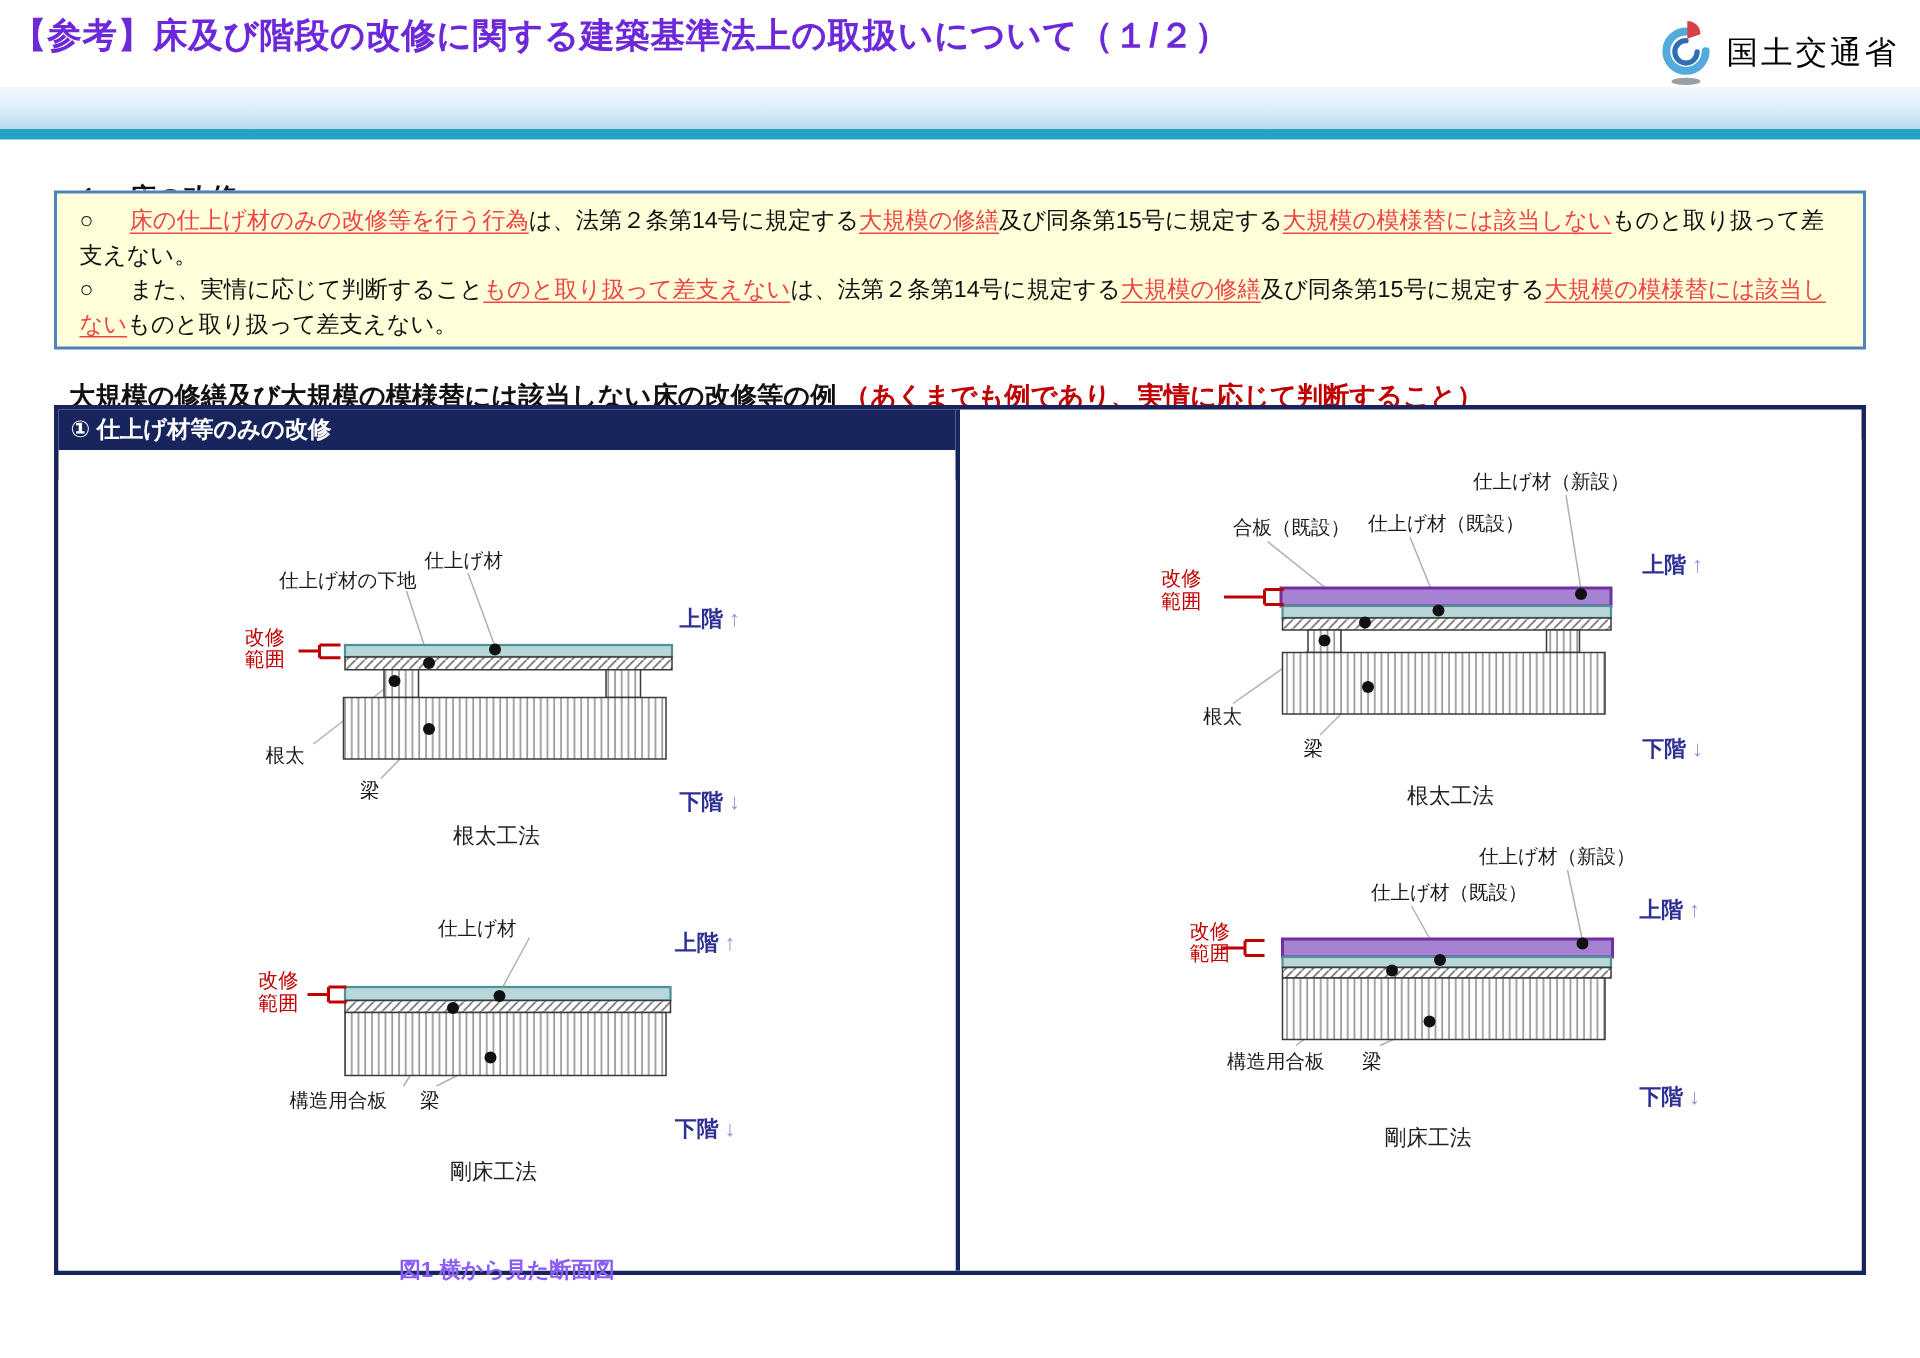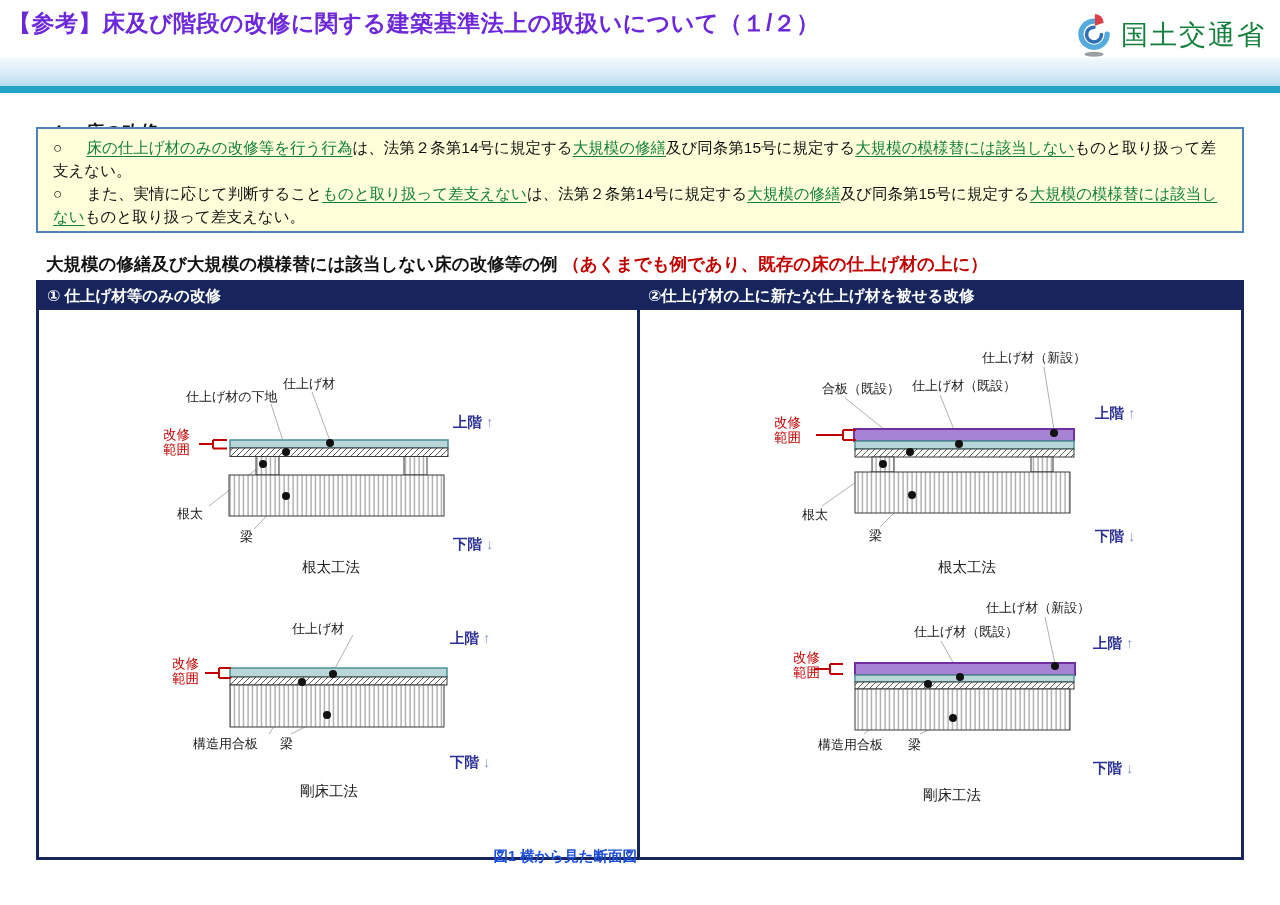--- a/index.html
+++ b/index.html
@@ -3,51 +3,51 @@
 <meta charset="utf-8">
 <style>
   * { margin:0; padding:0; box-sizing:border-box; }
   html,body { background:#ffffff; }
   body { font-family:"Liberation Sans","DejaVu Sans",sans-serif; }
   .page { position:relative; width:1280px; height:905px; background:#fff; overflow:hidden; }
 
   
   .page-title { position:absolute; left:8px; top:8px; font-size:23px; font-weight:bold; color:#6d28d9; letter-spacing:.5px; white-space:nowrap; }
   .logo { position:absolute; right:14px; top:10px; display:flex; align-items:center; gap:6px; }
-  .logo-text { font-size:27px; color:#15803d; letter-spacing:2px; font-weight:500; }
+  .logo-text { font-size:21px; color:#000000; letter-spacing:2px; font-weight:500; }
   .header-band { position:absolute; left:0; top:58px; width:1280px; height:29px;
     background:linear-gradient(180deg,#f2f9fd 0%, #ddeef8 45%, #c9e5f2 75%, #aed9ea 100%); }
   .header-strip { position:absolute; left:0; top:86px; width:1280px; height:7px; background:#25a3c4; }
 
   
   .section-heading { position:absolute; left:50px; top:101px; font-size:18px; font-weight:bold; color:#111;margin-top:19px; }
 
   .notice-box { position:absolute; left:36px; top:127px; width:1208px; height:106px;
     background:#ffffd9; border:2.5px solid #4f81bd; padding:7px 13px 6px 15px; font-size:15.5px; line-height:23px; color:#111; }
   .notice-item { text-align:left; }
   .notice-item .bullet { margin-right:24px; }
-  .seg-red { color:#15803d; text-decoration:underline; text-underline-offset:3px; }
+  .seg-red { color:#ef4444; text-decoration:underline; text-underline-offset:3px; }
 
   .example-heading { position:absolute; left:46px; top:252px; font-size:17.5px; font-weight:bold; color:#111; white-space:nowrap; }
   .example-heading .note { color:#c00000; }
 
   
-  .panels { position:absolute; left:36px; top:280px; width:1208px; height:580px; border:3px solid #17255c; display:flex; background:#fff; }
+  .panels { position:absolute; left:36px; top:270px; width:1208px; height:580px; border:3px solid #17255c; display:flex; background:#fff; }
   .panel { flex:1 1 50%; display:flex; flex-direction:column; min-width:0; }
   .panel.left { border-right:3px solid #17255c; }
   .panel-header { height:27px; background:#17255c; color:#fff; font-size:15.5px; font-weight:bold; padding:3px 0 0 8px; }
   .panel-body { position:relative; flex:1; background:#fff;margin-top:20px; }
   .panel-body > svg { position:absolute; left:0; top:0; }
 
   .dg-label { position:absolute; font-size:13px; color:#1a1a1a; white-space:nowrap; }
   .scope-label { position:absolute; width:32px; font-size:13.5px; line-height:1.1; color:#c00000; white-space:normal; }
   .floor-label { position:absolute; font-size:14.5px; font-weight:bold; color:#2d3193; white-space:nowrap; }
   .floor-label .arrow { color:#8d93cf; font-weight:normal; }
   .method-caption { position:absolute; font-size:14.5px; color:#222; white-space:nowrap; }
-  .fig-caption { position:absolute; left:0; right:0; text-align:right; font-size:14.5px; font-weight:bold; color:#1d4ed8; }
+  .fig-caption { position:absolute; left:0; right:0; text-align:center; font-size:14.5px; font-weight:bold; color:#8b5cf6; }
 </style>
 </head>
 <body>
 
 <div class="page">
 
   <div class="page-title">【参考】床及び階段の改修に関する建築基準法上の取扱いについて（１/２）</div>
   <div class="logo">
     <svg width="42" height="50" viewBox="0 0 48 54">
       <ellipse cx="24" cy="49" rx="11" ry="2.8" fill="#9aa0a6"></ellipse>
@@ -62,21 +62,21 @@
 
   <div class="section-heading">１．床の改修</div>
 
   <div class="notice-box">
     <p class="notice-item"><span class="bullet">○</span><span class="seg-red">床の仕上げ材のみの改修等を行う行為</span><span>は、法第２条第14号に規定する</span><span class="seg-red">大規模の修繕</span><span>及び同条第15号に規定する</span><span class="seg-red">大規模の模様替には該当しない</span><span>ものと取り扱って差支えない。</span></p>
     <p class="notice-item"><span class="bullet">○</span><span>また、実情に応じて判断すること</span><span class="seg-red">ものと取り扱って差支えない</span><span>は、法第２条第14号に規定する</span><span class="seg-red">大規模の修繕</span><span>及び同条第15号に規定する</span><span class="seg-red">大規模の模様替には該当しない</span><span>ものと取り扱って差支えない。</span></p>
   </div>
 
   <div class="example-heading">
     <span>大規模の修繕及び大規模の模様替には該当しない床の改修等の例</span>
-    <span class="note">（あくまでも例であり、既存の床の仕上げ材の上に）</span>
+    <span class="note">（あくまでも例であり、実情に応じて判断すること）</span>
   </div>
 
   <div class="panels">
 
     <div class="panel left">
       <div class="panel-header">① 仕上げ材等のみの改修</div>
       <div class="panel-body">
 
         <svg width="601" height="547" viewBox="0 0 601 547">
           <defs>
@@ -132,21 +132,20 @@
         <div class="dg-label" style="left:241px; top:405px;">梁</div>
         <div class="floor-label" style="left:411px; top:299px;"><span>上階</span> <span class="arrow">↑</span></div>
         <div class="floor-label" style="left:411px; top:423px;"><span>下階</span> <span class="arrow">↓</span></div>
         <div class="method-caption" style="left:261px; top:452px;">剛床工法</div>
 
         <div class="fig-caption" style="top:517px;">図1 横から見た断面図</div>
       </div>
     </div>
 
     <div class="panel">
-      <div class="panel-header">②仕上げ材の上に新たな仕上げ材を被せる改修</div>
       <div class="panel-body">
 
         <svg width="601" height="547" viewBox="0 0 601 547">
           <defs>
             <pattern id="pB-vert" width="4.5" height="6" patternUnits="userSpaceOnUse">
               <rect width="4.5" height="6" fill="#ffffff"></rect>
               <line x1="2" y1="0" x2="2" y2="6" stroke="#8a8a8a" stroke-width="1"></line>
             </pattern>
             <pattern id="pB-hatch" width="6" height="6" patternUnits="userSpaceOnUse">
               <rect width="6" height="6" fill="#ffffff"></rect>

